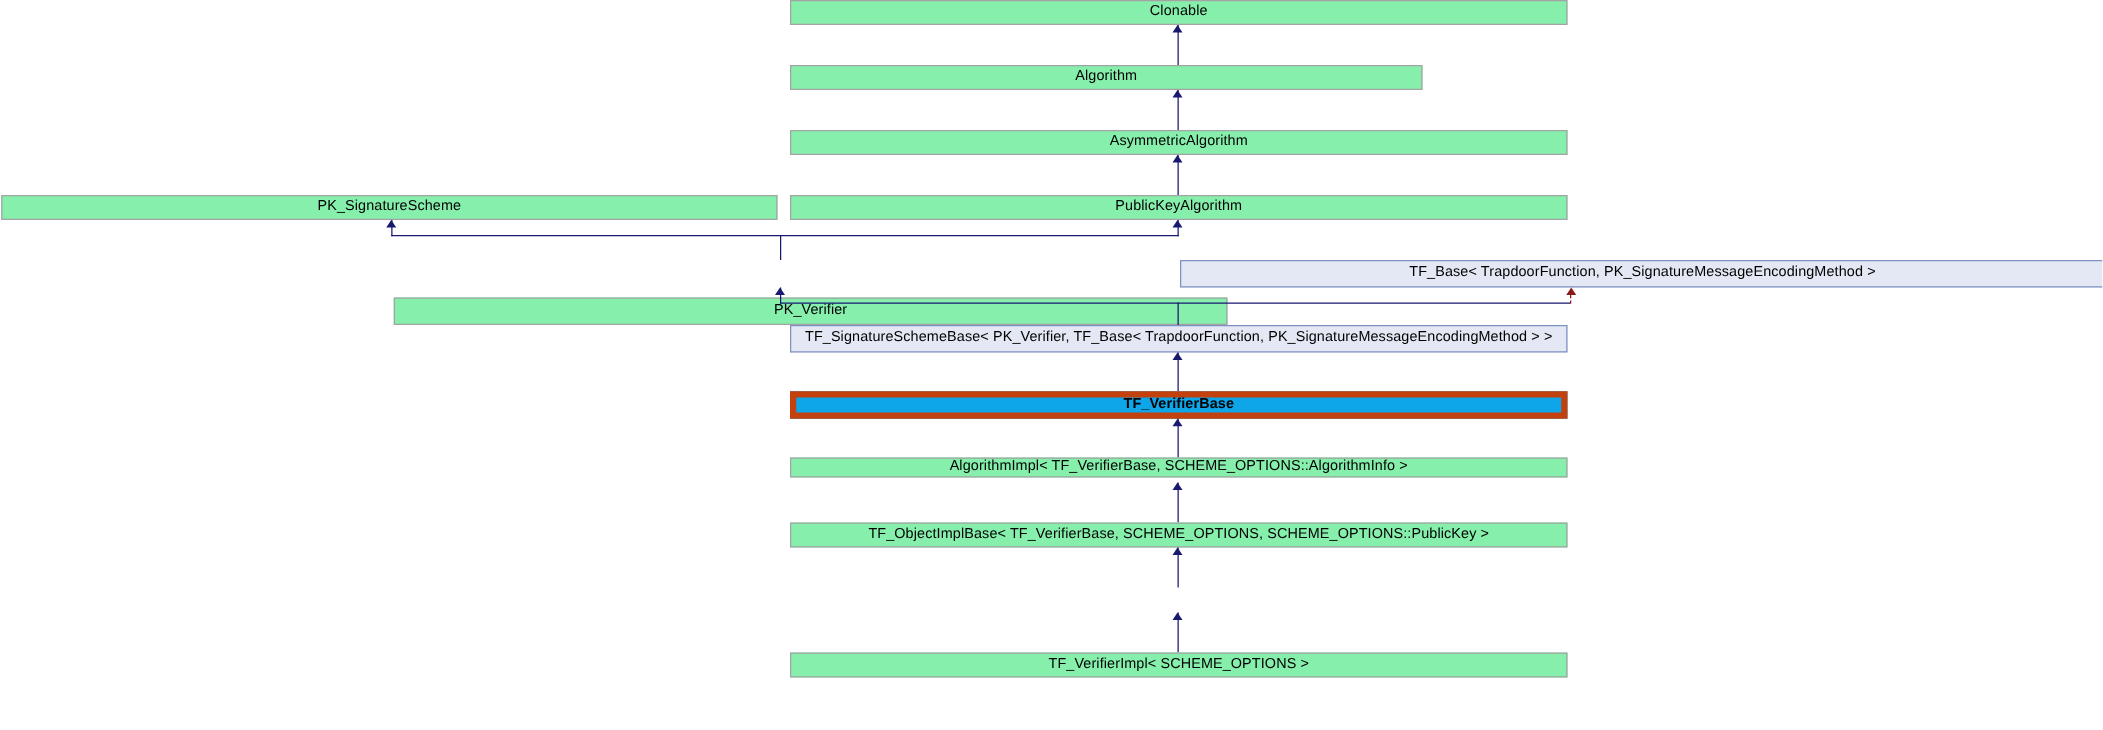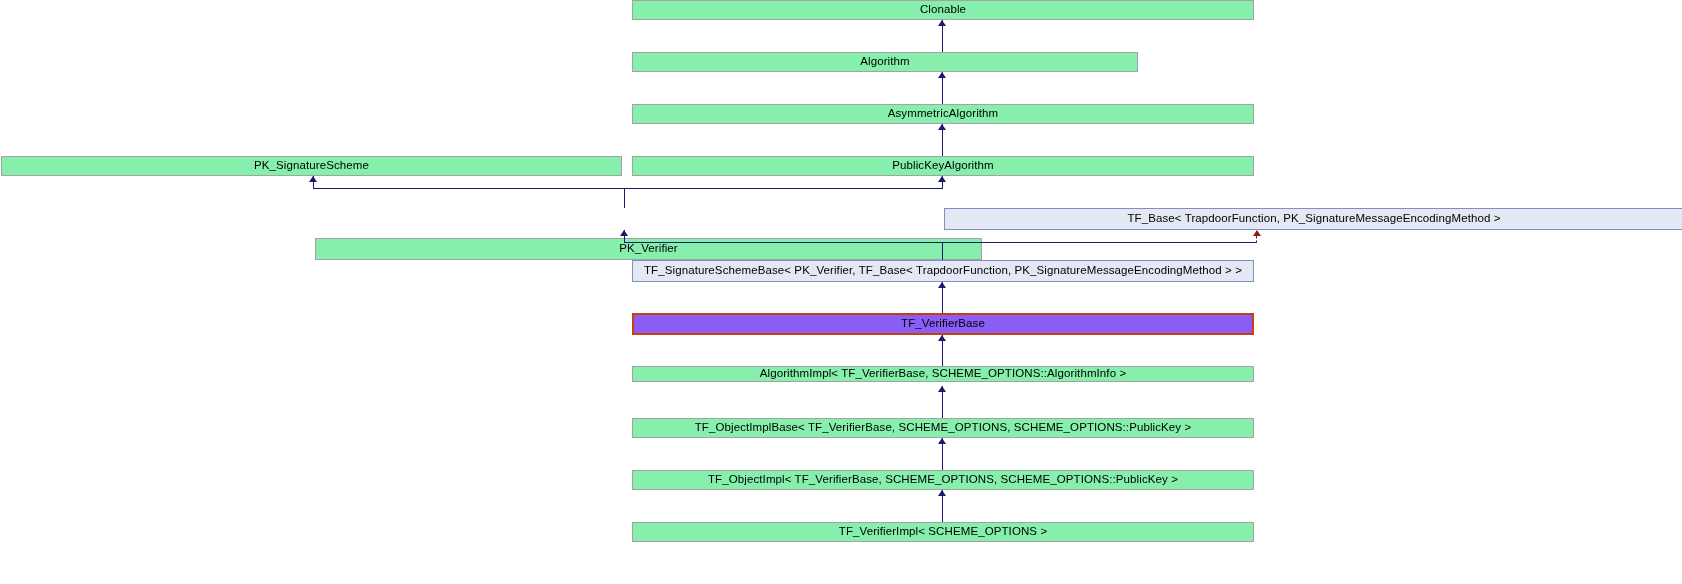--- a/index.html
+++ b/index.html
@@ -20,22 +20,23 @@
     color:#000000;
     font-size:11.5px;
     line-height:1;
     display:flex;
     align-items:center;
     justify-content:center;
     white-space:nowrap;
     letter-spacing:0.1px;
   }
   .node.current{
-    background:#8b5cf6;
-    border:2px solid #c2410c;
+    background:#0ea5e9;
+    border:5px solid #c2410c;
+    font-weight:bold;
   }
   .node.tmpl{
     background:#e3e8f4;
     border:1px solid #7f90c3;
   }
   .edge{
     position:absolute;
     background:#191970;
   }
   .edge.v{width:1px;}
@@ -136,23 +137,20 @@
   <div class="edge v" style="left:942px;top:386px;height:32px;"></div>
   <div class="arrow" style="left:938px;top:386px;"></div>
 
   <div class="node" style="left:632px;top:418px;width:622px;height:20px;">
     <span>TF_ObjectImplBase&lt; TF_VerifierBase, SCHEME_OPTIONS, SCHEME_OPTIONS::PublicKey &gt;</span>
   </div>
 
   <div class="edge v" style="left:942px;top:438px;height:32px;"></div>
   <div class="arrow" style="left:938px;top:438px;"></div>
 
-  <div class="node" style="left:632px;top:470px;width:622px;height:20px;">
-    <span>TF_ObjectImpl&lt; TF_VerifierBase, SCHEME_OPTIONS, SCHEME_OPTIONS::PublicKey &gt;</span>
-  </div>
 
   <div class="edge v" style="left:942px;top:490px;height:32px;"></div>
   <div class="arrow" style="left:938px;top:490px;"></div>
 
   <div class="node" style="left:632px;top:522px;width:622px;height:20px;">
     <span>TF_VerifierImpl&lt; SCHEME_OPTIONS &gt;</span>
   </div>
 
 </div>
 

